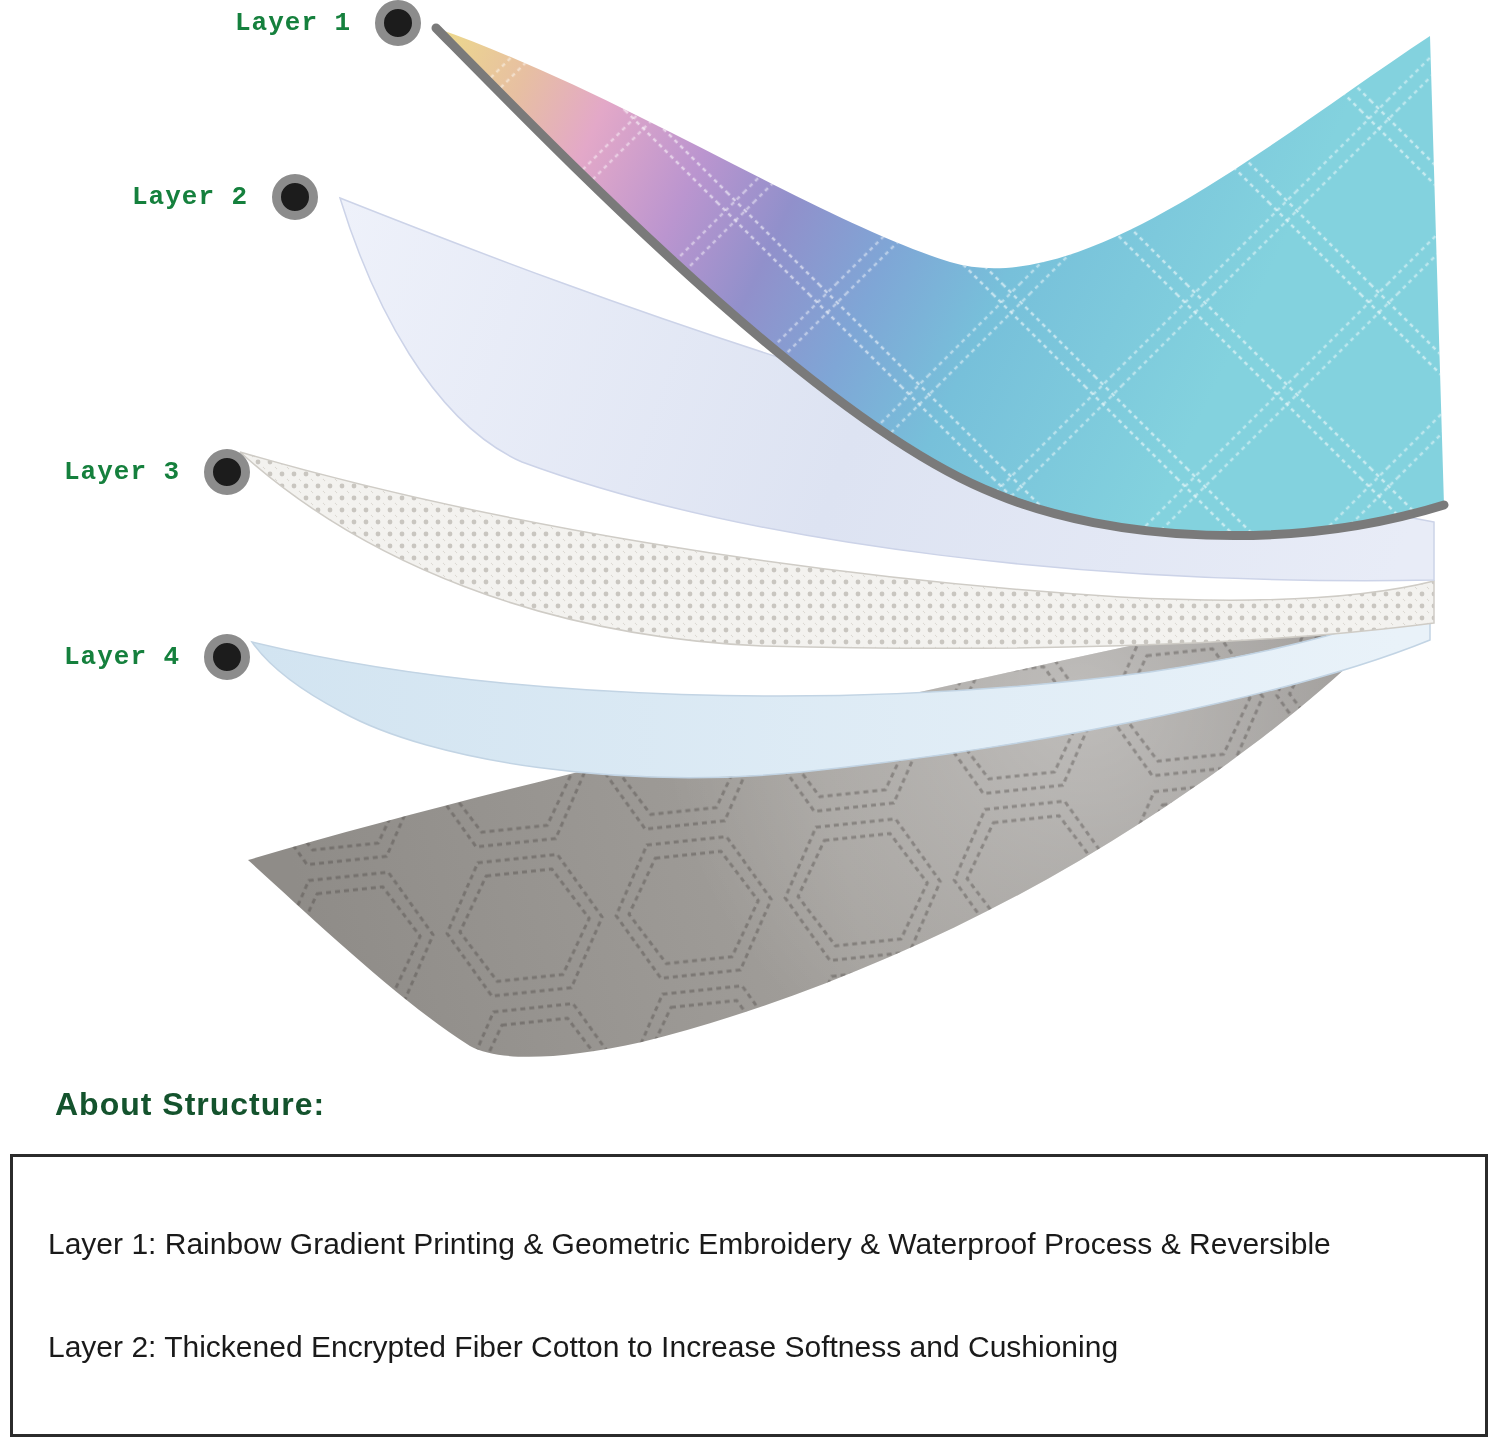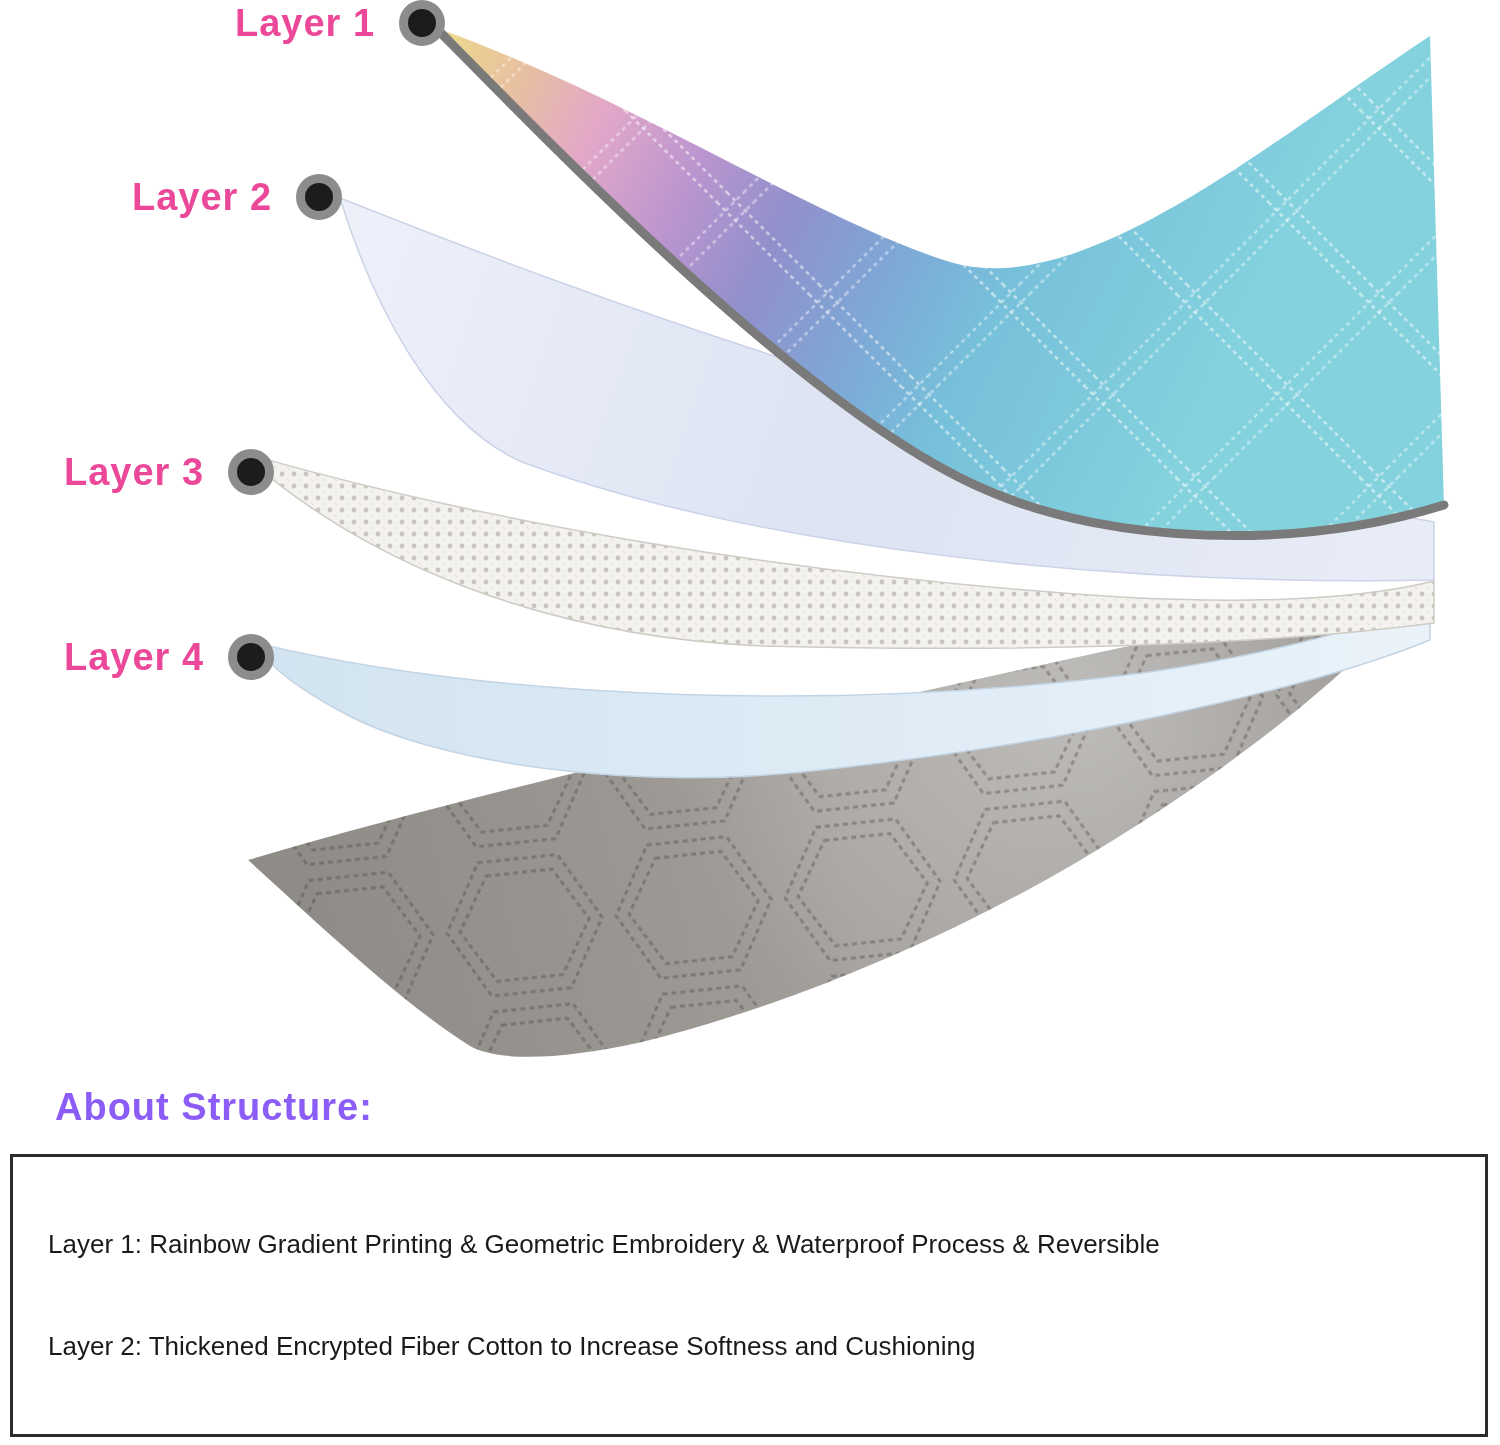--- a/index.html
+++ b/index.html
@@ -20,66 +20,67 @@
     left: 0;
     top: 0;
   }
   .layer-callout {
     position: absolute;
     display: flex;
     align-items: center;
     gap: 24px;
   }
   .layer-label {
-    font-size: 38px;
+    font-size: 26px;
     font-weight: bold;
-    color: #ec4899;
+    color: #15803d;
     letter-spacing: 1px;
     white-space: nowrap;
+    font-family: Liberation Mono, monospace;
   }
   .layer-dot {
     width: 28px;
     height: 28px;
     border-radius: 50%;
     background: #1c1c1c;
     border: 9px solid #8c8c8c;
     box-sizing: content-box;
     flex: 0 0 auto;
   }
   .callout-1 { left: 235px; top: 0px; }
   .callout-2 { left: 132px; top: 174px; }
   .callout-3 { left: 64px;  top: 433px; margin-top: 16px; }
   .callout-4 { left: 64px;  top: 624px; margin-top: 10px; }
   .callout-5 { left: 64px;  top: 836px; }
 
   .about-heading {
     position: absolute;
     left: 55px;
     top: 1086px;
-    font-size: 38px;
+    font-size: 32px;
     font-weight: bold;
-    color: #8b5cf6;
+    color: #14532d;
     letter-spacing: 1px;
   }
   .about-box {
     position: absolute;
     left: 10px;
     top: 1154px;
     width: 1478px;
     height: 283px;
     border: 3px solid #2b2b2b;
     box-sizing: border-box;
     display: flex;
     flex-direction: column;
     justify-content: space-evenly;
     padding-left: 35px;
     padding-right: 20px;
   }
   .about-line {
-    font-size: 26px;
+    font-size: 30px;
     color: #1a1a1a;
     white-space: nowrap;
   }
 </style>
 </head>
 <body>
 
 <div class="page">
 
   <svg class="diagram-svg" width="1500" height="1445" viewBox="0 0 1500 1445" xmlns="http://www.w3.org/2000/svg">

